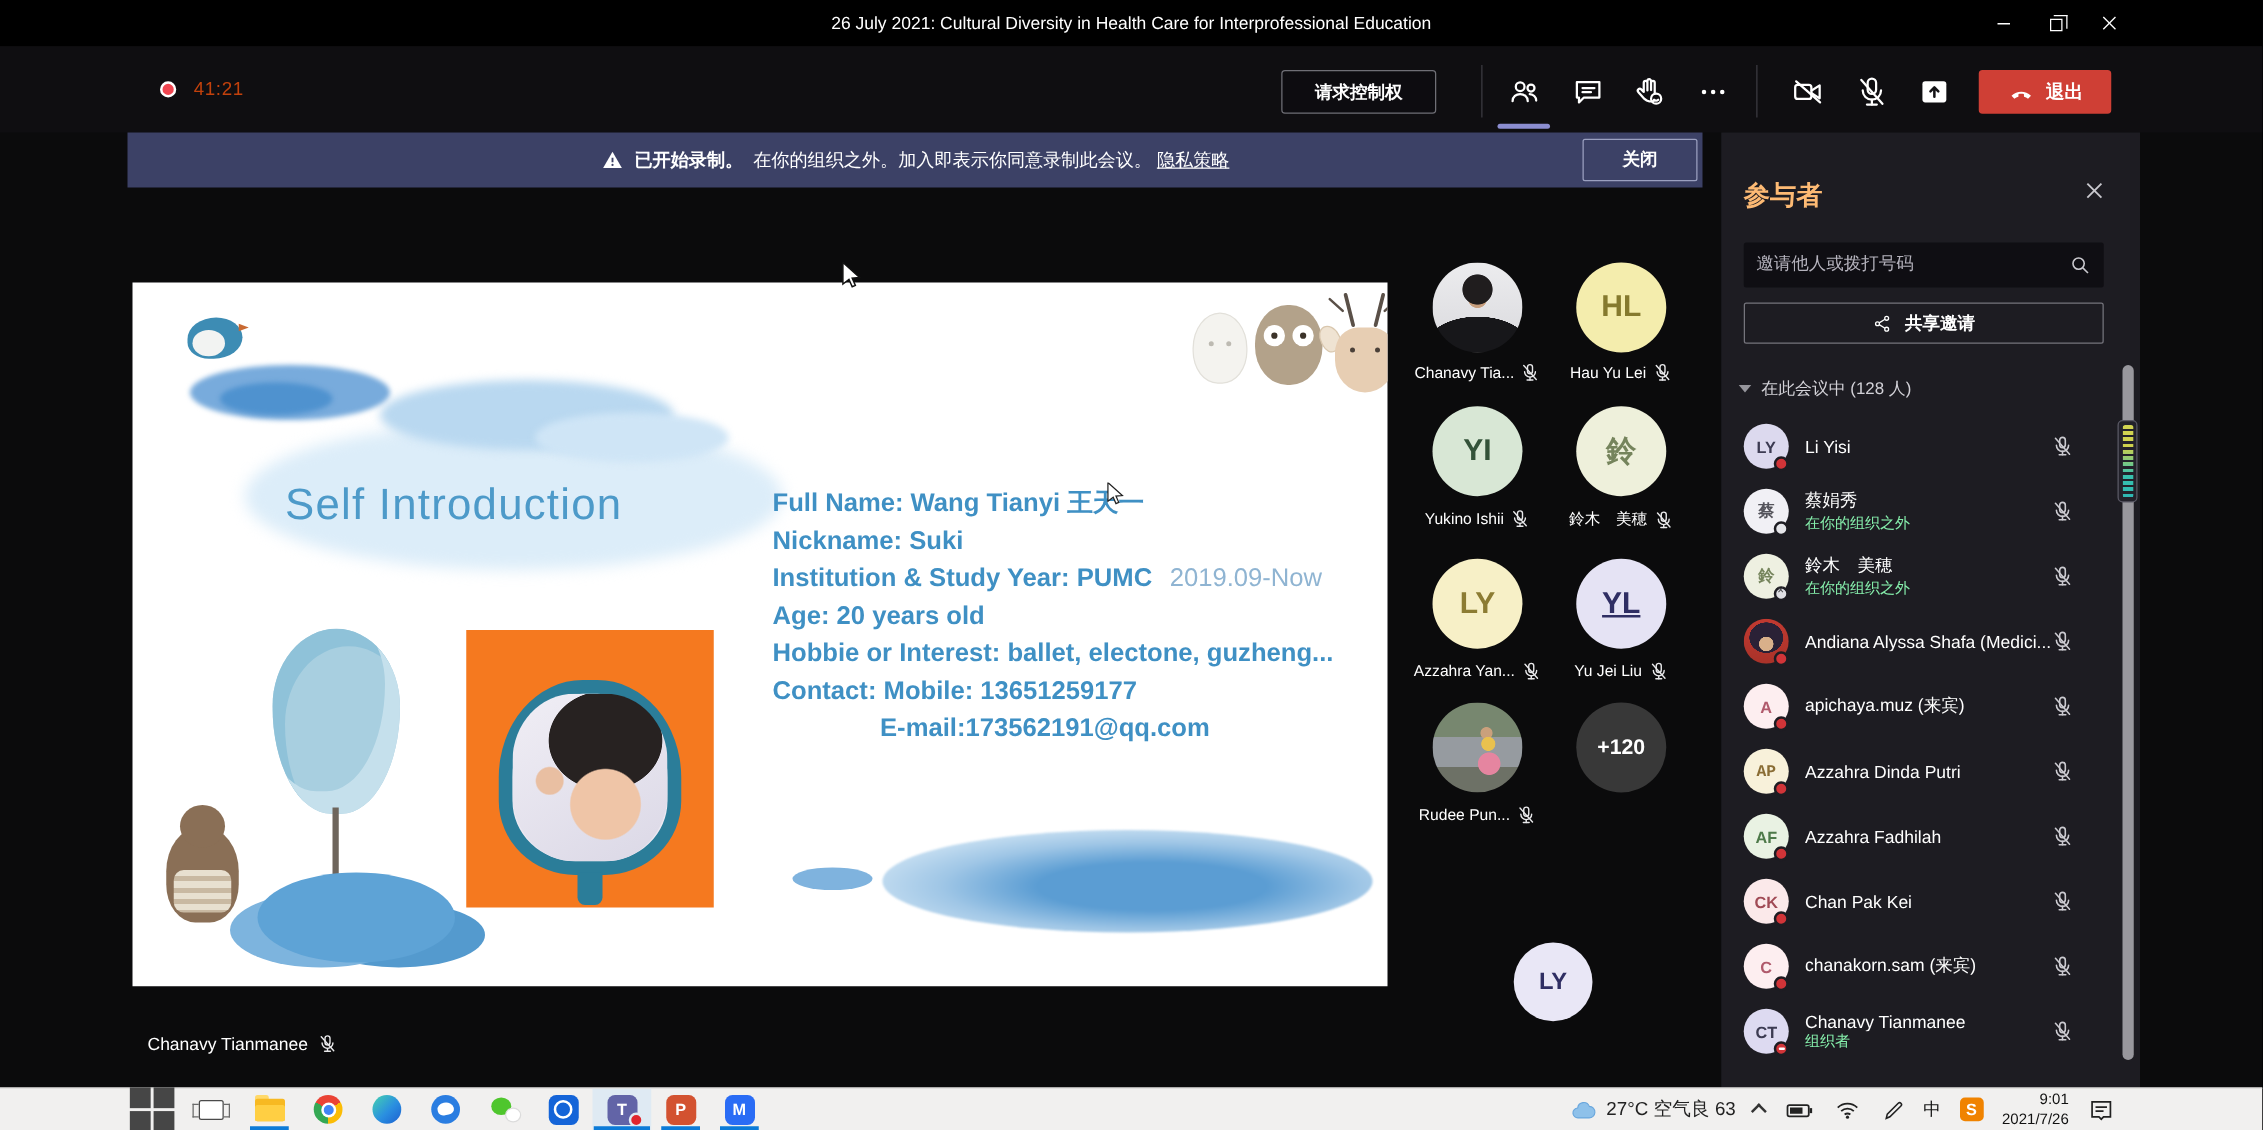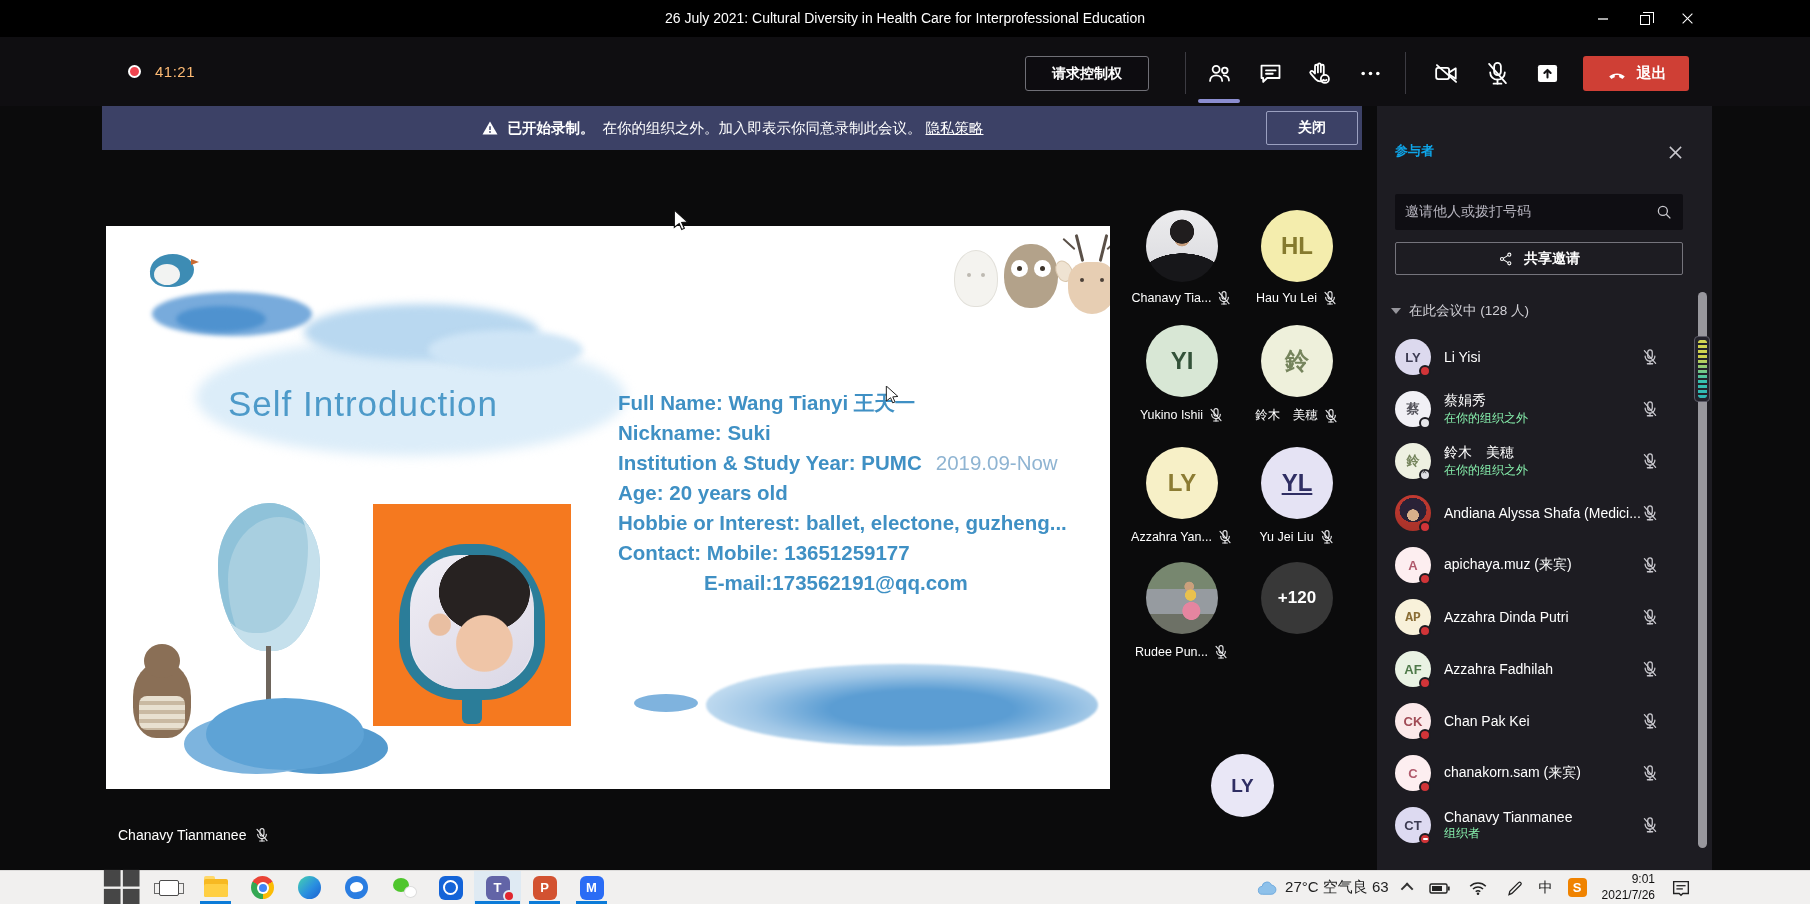--- a/index.html
+++ b/index.html
@@ -15,21 +15,21 @@
   .win-ctl svg { stroke:#fff; stroke-width:1.3; fill:none; }
   #ctl-min { left:1580px; } #ctl-restore { left:1622px; } #ctl-close { left:1664px; }
   #restore-shape { width:10px; height:10px; border:1.2px solid #fff; position:relative; margin-top:3px;}
   #restore-shape::before { content:''; position:absolute; left:2px; top:-4.5px; width:10px; height:10px;
      border:1.2px solid #fff; border-bottom:none; border-left:none; }
 
   
   #toolbar { left:0; top:37px; width:1810px; height:69px; background:#0f0e11; }
   #rec-chip { left:128px; top:37px; height:69px; display:flex; align-items:center; gap:14px; }
   #rec-dot { width:13px; height:13px; border-radius:50%; background:#ef4550; border:2.5px solid #fff; }
-  #rec-time { color:#fdba74; font-size:15px; letter-spacing:.5px; }
+  #rec-time { color:#c2410c; font-size:15px; letter-spacing:.5px; }
   #btn-request { left:1025px; top:56px; width:124px; height:35px; background:#0d0c10;
      border:1px solid #6f6f76; color:#fff; font-size:14px; font-weight:bold; border-radius:3px;
      display:flex; align-items:center; justify-content:center; }
   .tb-sep { top:52px; width:1px; height:42px; background:#3c3b42; }
   .t-ico { top:49px; width:44px; height:48px; display:flex; align-items:center; justify-content:center; }
   .t-ico svg { width:27px; height:27px; stroke:#fff; fill:none; stroke-width:1.6; stroke-linecap:round; stroke-linejoin:round; }
   #people-underline { left:1198px; top:99px; width:42px; height:4px; background:#8b8dd0; border-radius:2px; }
   #btn-leave { left:1583px; top:56px; width:106px; height:35px; background:#cf3f35; border-radius:3px;
      display:flex; align-items:center; justify-content:center; gap:9px; color:#fff; font-size:15px; font-weight:bold; }
   #btn-leave svg { width:22px; height:22px; fill:#fff; }
@@ -108,21 +108,21 @@
       radial-gradient(ellipse 58% 34% at 50% 94%, #17171a 0 99%, transparent 100%),
       linear-gradient(#ececee,#d9d9dd); }
   #ph-rudee { background:
       radial-gradient(circle at 62% 46%, #e9c14e 0 9%, transparent 10%),
       radial-gradient(circle at 63% 68%, #e585a0 0 13%, transparent 14%),
       radial-gradient(circle at 60% 34%, #caa07c 0 7%, transparent 8%),
       linear-gradient(180deg,#77876f 0 38%, #969ba0 38% 72%, #6d7166 72%); }
 
   
   #panel { left:1377px; top:106px; width:335px; height:764px; background:#1d1c22; }
-  #panel-title { position:absolute; left:18px; top:36px; color:#0ea5e9; font-size:13px; font-weight:bold; }
+  #panel-title { position:absolute; left:18px; top:36px; color:#fdba74; font-size:21px; font-weight:bold; }
   #panel-close { position:absolute; left:284px; top:32px; width:28px; height:28px;
      display:flex; align-items:center; justify-content:center; }
   #panel-close svg { width:15px; height:15px; stroke:#c9c8ce; stroke-width:1.6; }
   #search-box { position:absolute; left:18px; top:88px; width:288px; height:36px; background:#0f0e13;
      border-radius:2px; display:flex; align-items:center; }
   #search-box input { flex:1; background:transparent; border:none; outline:none; color:#c4b5fd;
      font-size:14px; padding:0 10px; font-family:Liberation Serif, serif; }
   #search-box input::placeholder { color:#b5b3bd; }
   #search-box svg { width:18px; height:18px; stroke:#c9c8ce; fill:none; stroke-width:1.7; margin-right:10px; flex:none; }
   #btn-share-invite { position:absolute; left:18px; top:136px; width:288px; height:33px;

